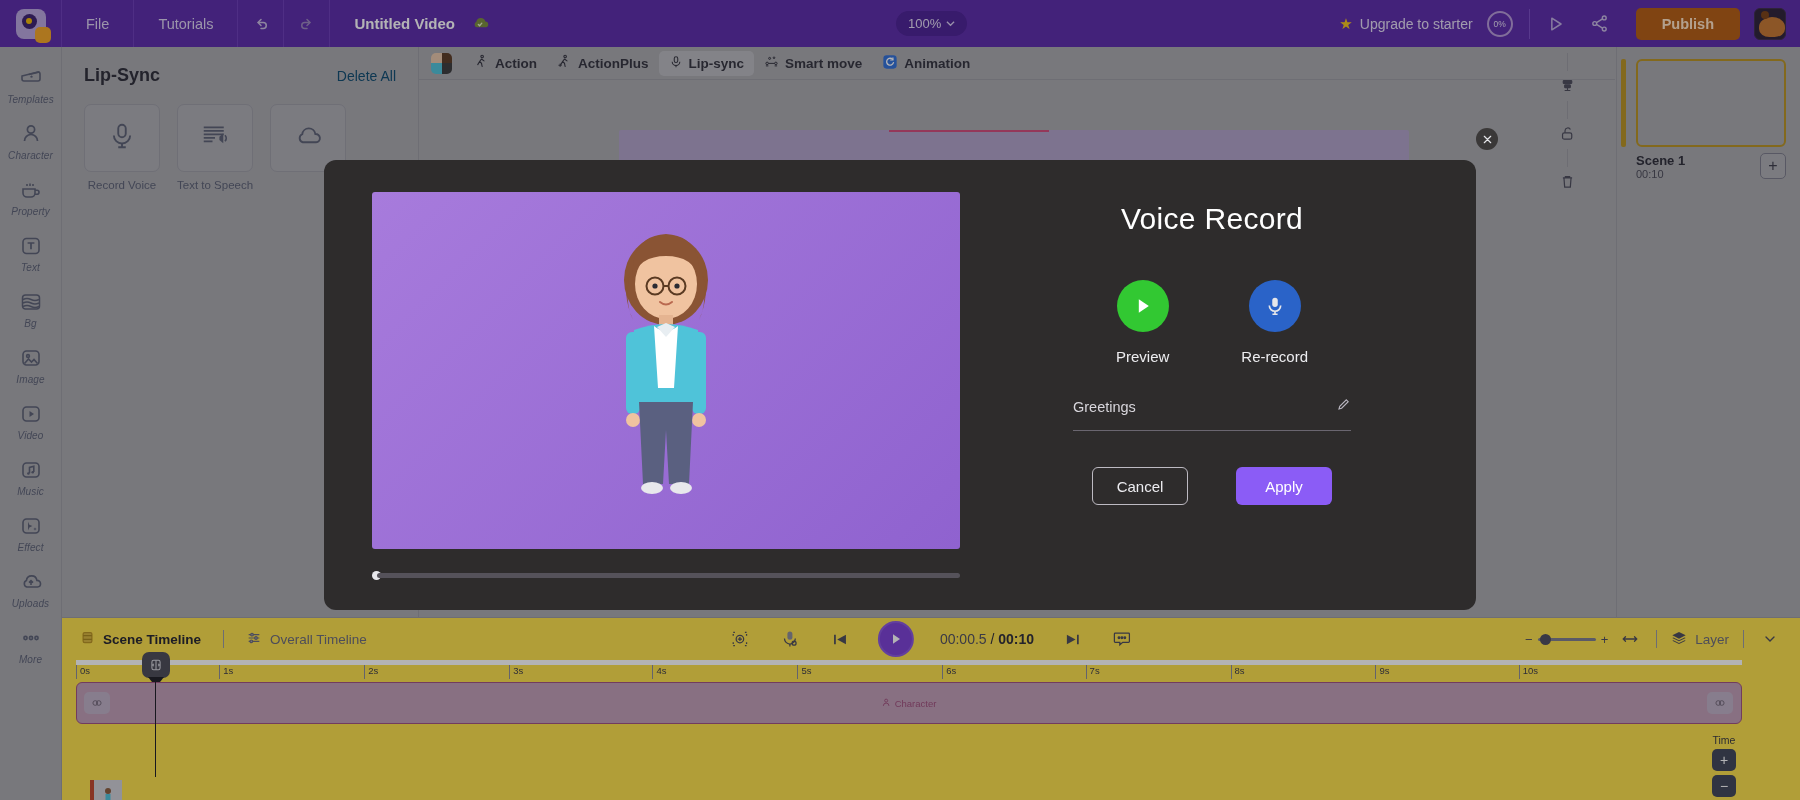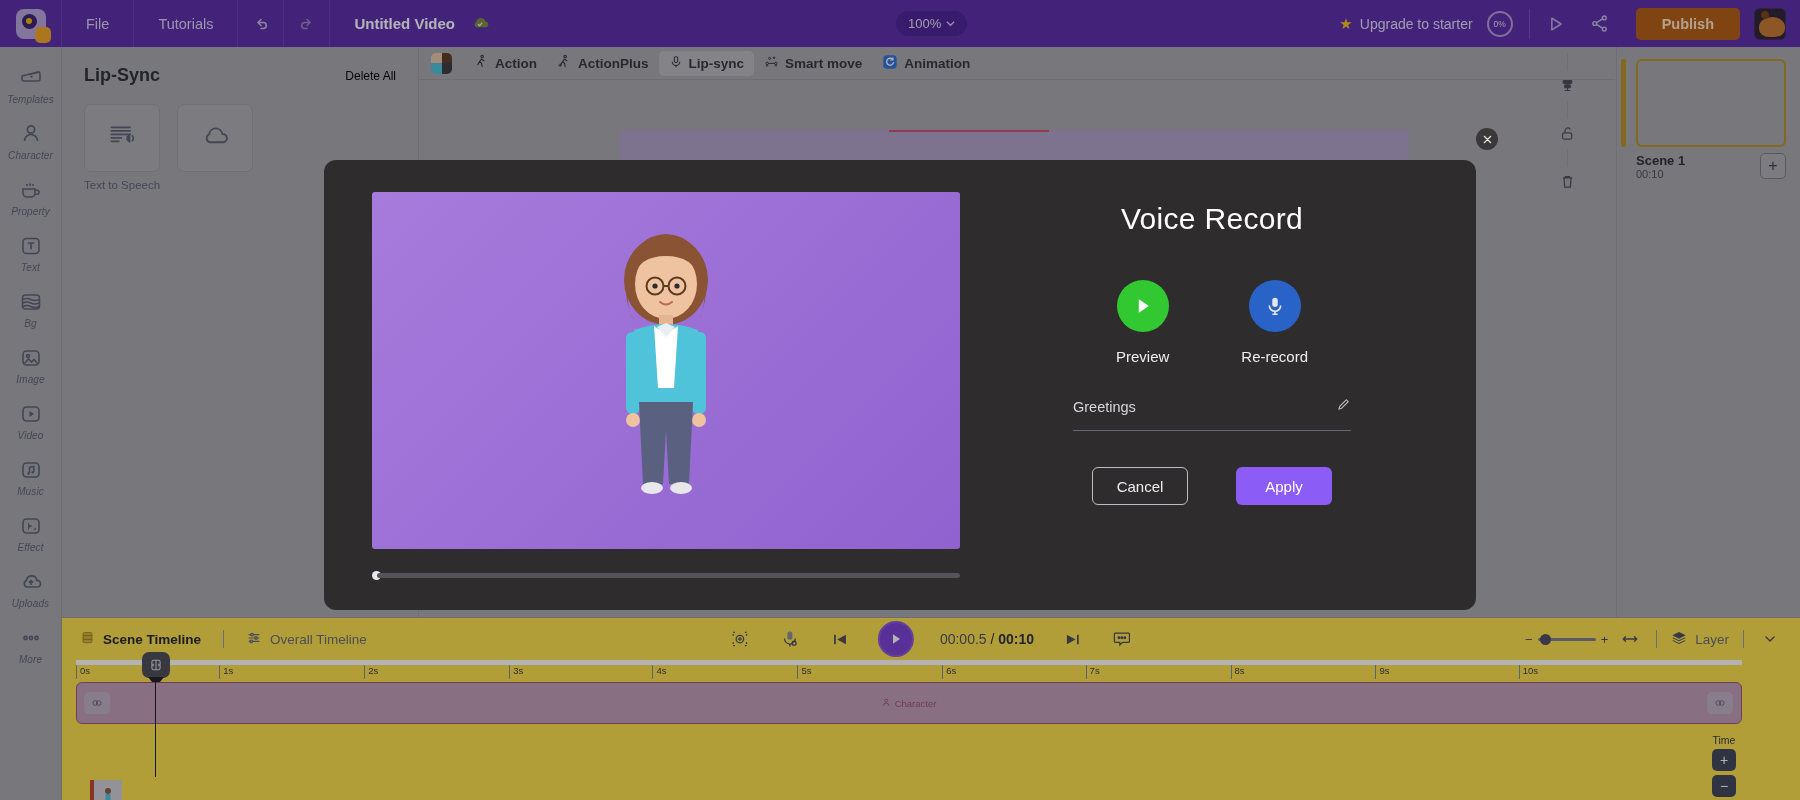--- a/index.html
+++ b/index.html
@@ -106,21 +106,21 @@
   
   .panel {
     position: absolute; left: 62px; top: 47px; width: 357px; height: 570px;
     background: #a8a8ac; border-right: 1px solid #9a9aa0;
   }
   .panel-head {
     display: flex; align-items: center; justify-content: space-between;
     padding: 18px 22px 12px 22px;
   }
   .panel-title { font-size: 18px; font-weight: bold; color: #2b2b35; }
-  .panel-link { font-size: 12px; color: #000000; cursor: pointer; }
+  .panel-link { font-size: 14px; color: #0c4a6e; cursor: pointer; }
   .cards { display: flex; gap: 17px; padding: 6px 22px; }
   .card {
     width: 76px; height: 68px; border: 1px solid #9b9ba3; border-radius: 7px;
     background: #adadb1; display:flex; align-items:center; justify-content:center;
     cursor: pointer;
   }
   .card-wrap { display:flex; flex-direction:column; align-items:center; gap:7px; }
   .card-label { font-size: 11.5px; color: #5a5f72; }
 
   
@@ -473,20 +473,32 @@
 
 <div class="panel">
   <div class="panel-head">
     <span class="panel-title">Lip-Sync</span>
     <span class="panel-link">Delete All</span>
   </div>
   <div class="cards">
     <div class="card-wrap">
       <div class="card">
         <span>
+          <svg width="30" height="30" viewBox="0 0 24 24" fill="none" stroke="#5a5f72" stroke-width="1.5">
+              <rect x="9" y="3" width="6" height="10" rx="3"></rect>
+              <path d="M5.5 11.5a6.5 6.5 0 0 0 13 0"></path>
+              <path d="M12 18 v3 M9 21 h6"></path>
+            </svg>
+        </span>
+      </div>
+      <span class="card-label">Record Voice</span>
+    </div>
+    <div class="card-wrap">
+      <div class="card">
+        <span>
           <svg width="30" height="30" viewBox="0 0 24 24" fill="none" stroke="#5a5f72" stroke-width="1.4">
               <path d="M3 5h16 M3 7.8h16 M3 10.6h16 M3 13.4h9 M3 16.2h7"></path>
               <path d="M15.5 12.5 L18.6 9.8 v8 L15.5 15.1 z" fill="#5a5f72" stroke="none"></path>
               <path d="M20 11.4a3.5 3.5 0 0 1 0 4.8"></path>
             </svg>
         </span>
       </div>
       <span class="card-label">Text to Speech</span>
     </div>
     <div class="card-wrap">

